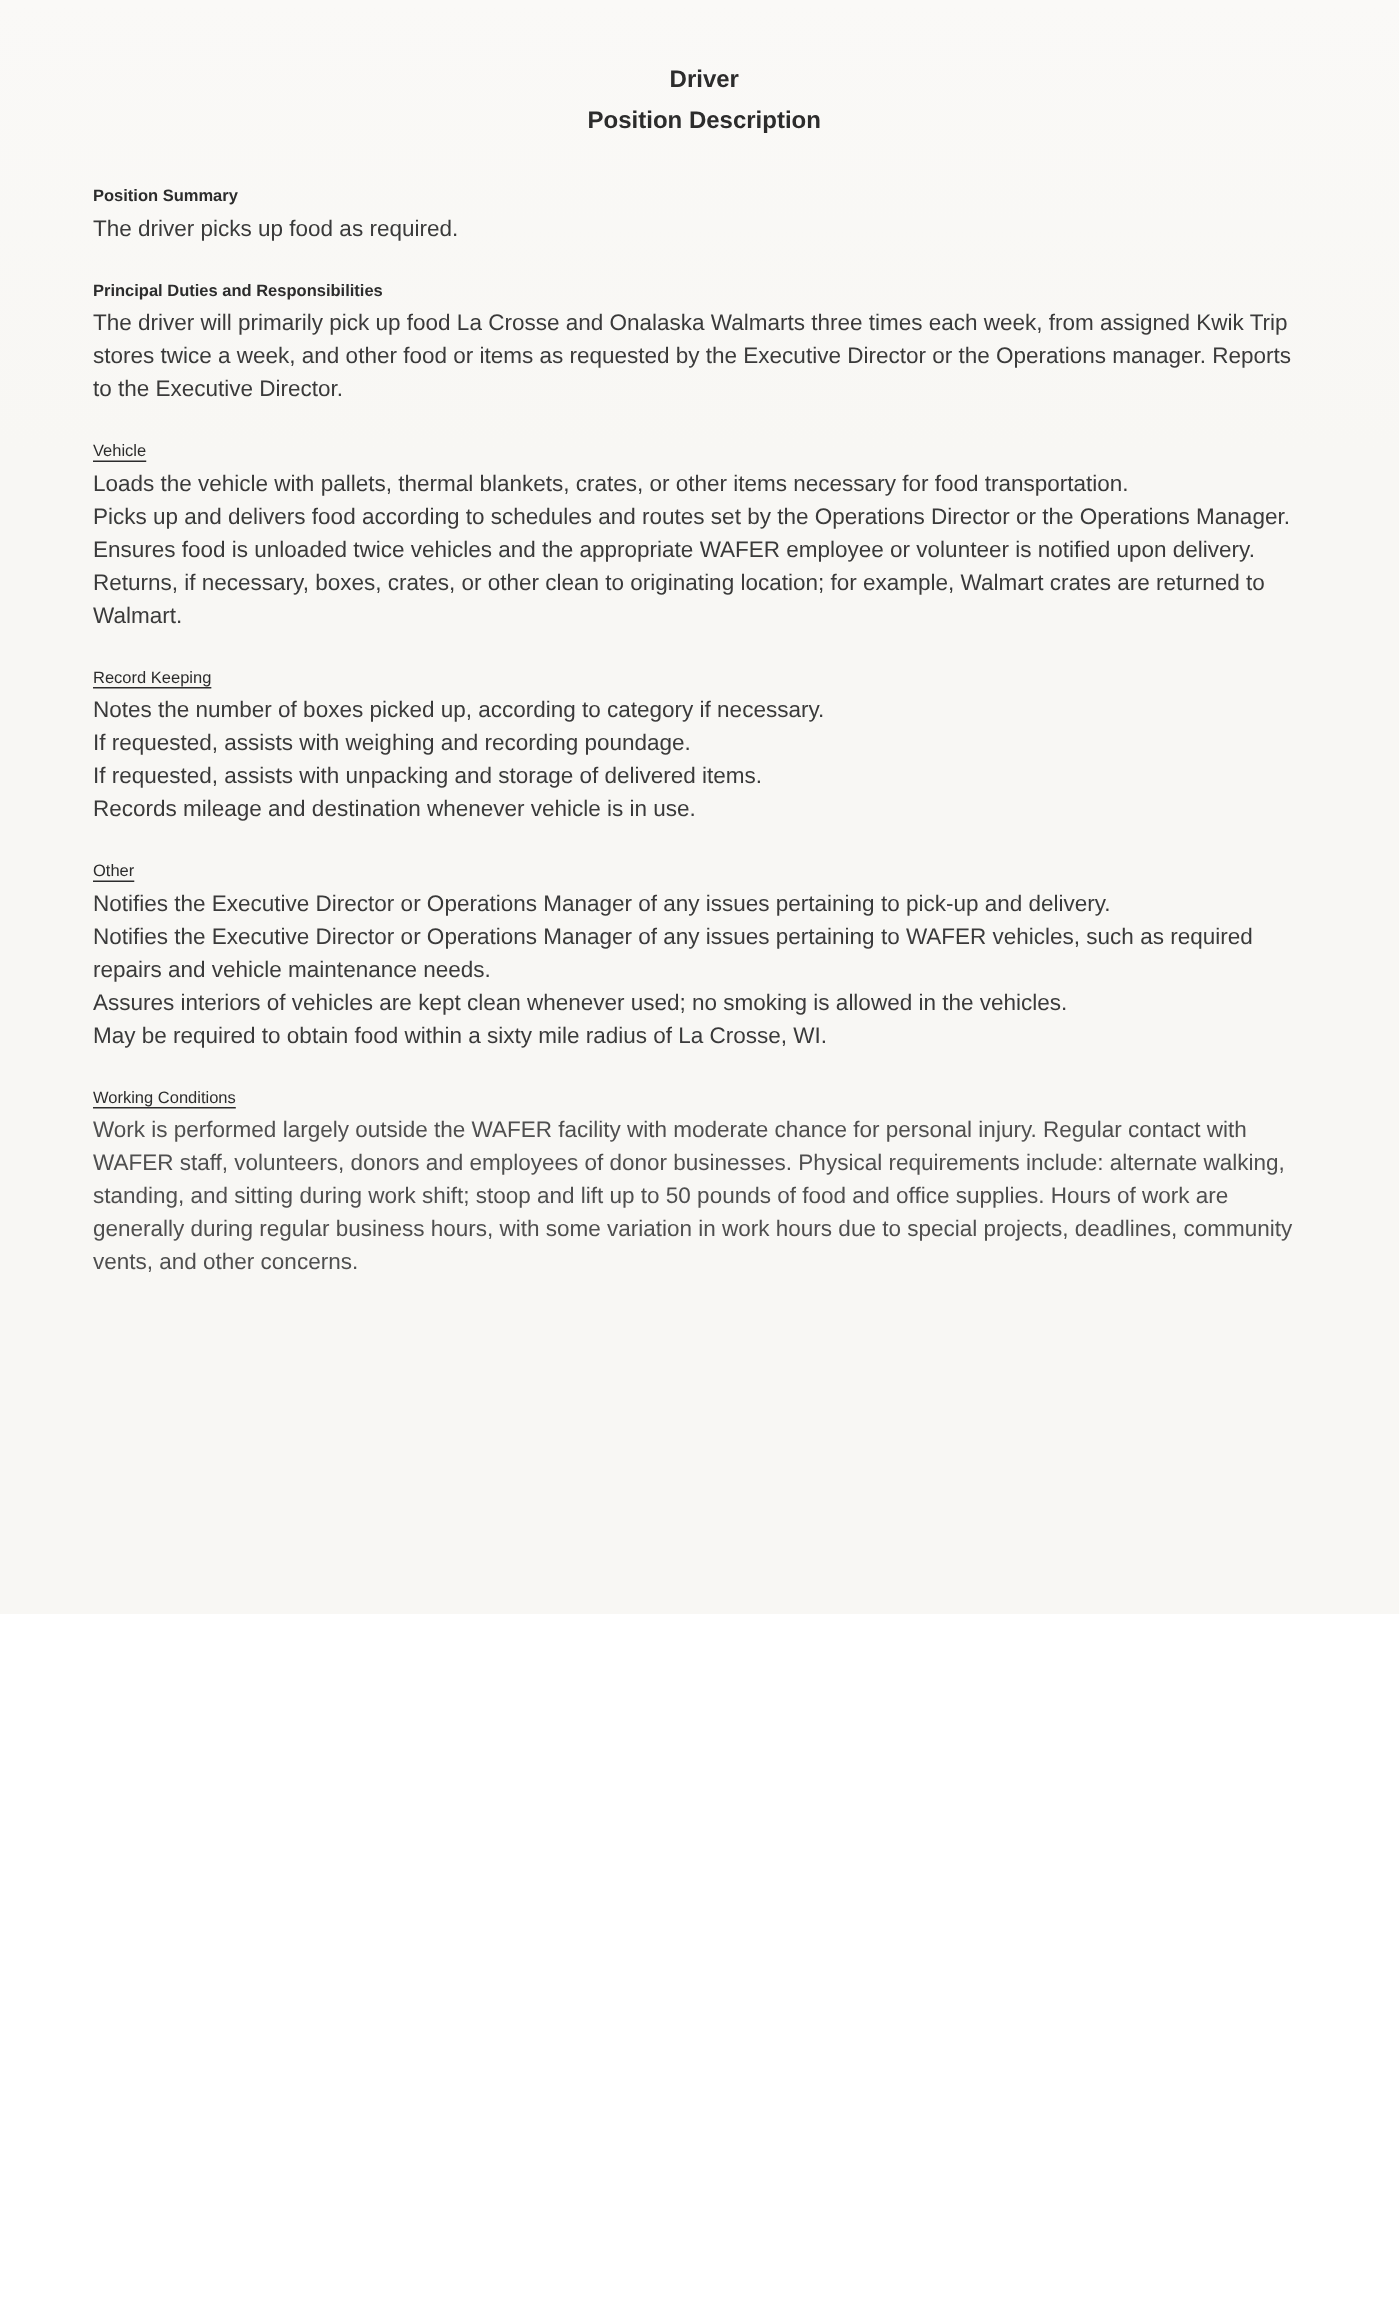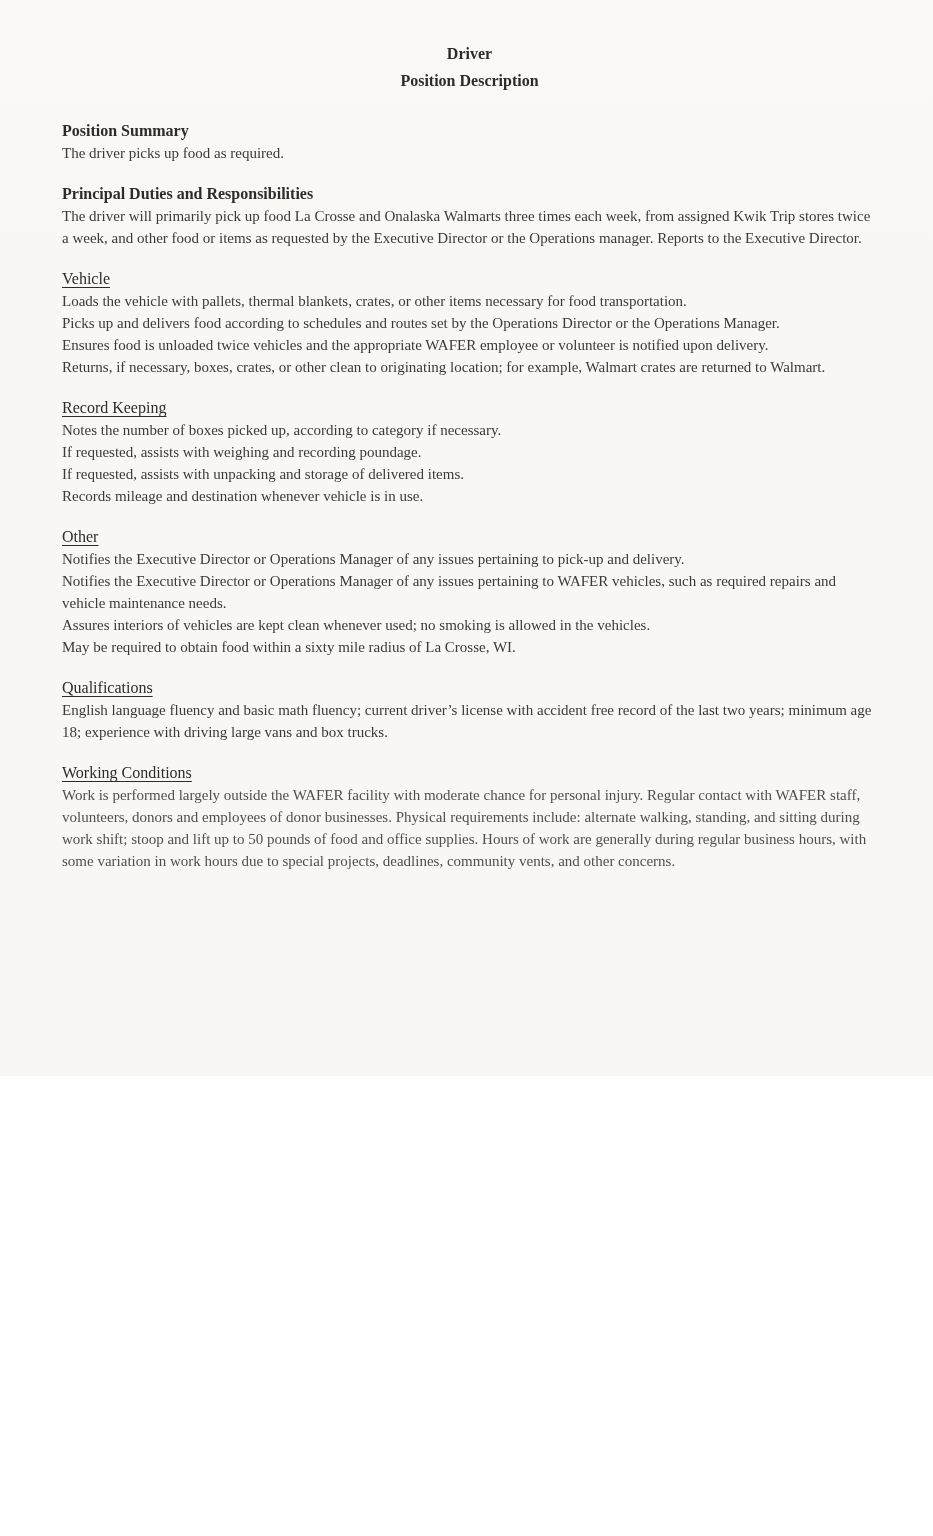--- a/index.html
+++ b/index.html
@@ -22,21 +22,21 @@
     background: linear-gradient(
       180deg,
       var(--paper-top) 0px,
       var(--paper) 300px,
       var(--paper) 1120px,
       var(--paper-edge) 1168px,
       #fbfbfa 1178px,
       var(--below) 1188px,
       var(--below) 100%
     );
-    font-family: Liberation Serif, serif;
+    font-family: Liberation Sans, sans-serif;
     color: var(--text);
   }
   .content {
     padding: 40px 56px 0 62px;
   }
   .doc-title {
     text-align: center;
     font-size: 16px;
     line-height: 27px;
     font-weight: bold;
@@ -45,21 +45,21 @@
   }
   .doc-body {
     margin-top: 26px;
     font-size: 15px;
     line-height: 22px;
   }
   .section { margin: 0 0 0 0; }
   .section + .section { margin-top: 19px; }
   .heading {
     margin: 0;
-    font-size: 16px;
+    font-size: 11px;
     line-height: 22px;
     color: var(--heading);
   }
   .heading.bold { font-weight: bold; }
   .heading.underline {
     font-weight: normal;
     text-decoration: underline;
     text-underline-offset: 3px;
   }
   .section p {
@@ -109,24 +109,20 @@
       </div>
 
       <div class="section">
         <div class="heading underline">Other</div>
         <p>Notifies the Executive Director or Operations Manager of any issues pertaining to pick-up and delivery.</p>
         <p>Notifies the Executive Director or Operations Manager of any issues pertaining to WAFER vehicles, such as required repairs and vehicle maintenance needs.</p>
         <p>Assures interiors of vehicles are kept clean whenever used; no smoking is allowed in the vehicles.</p>
         <p>May be required to obtain food within a sixty mile radius of La Crosse, WI.</p>
       </div>
 
-      <div class="section">
-        <div class="heading underline">Qualifications</div>
-        <p>English language fluency and basic math fluency; current driver’s license with accident free record of the last two years;  minimum age 18; experience with driving large vans and box trucks.</p>
-      </div>
 
       <div class="section light">
         <div class="heading underline">Working Conditions</div>
         <p>Work is performed largely outside the WAFER facility with moderate chance for personal injury. Regular contact with WAFER staff, volunteers, donors and employees of donor businesses. Physical requirements include: alternate walking, standing, and sitting during work shift; stoop and lift up to 50 pounds of food and office supplies. Hours of work are generally during regular business hours, with some variation in work hours due to special projects, deadlines, community vents, and other concerns.</p>
       </div>
 
     </div>
   </div>
 </div>
 

